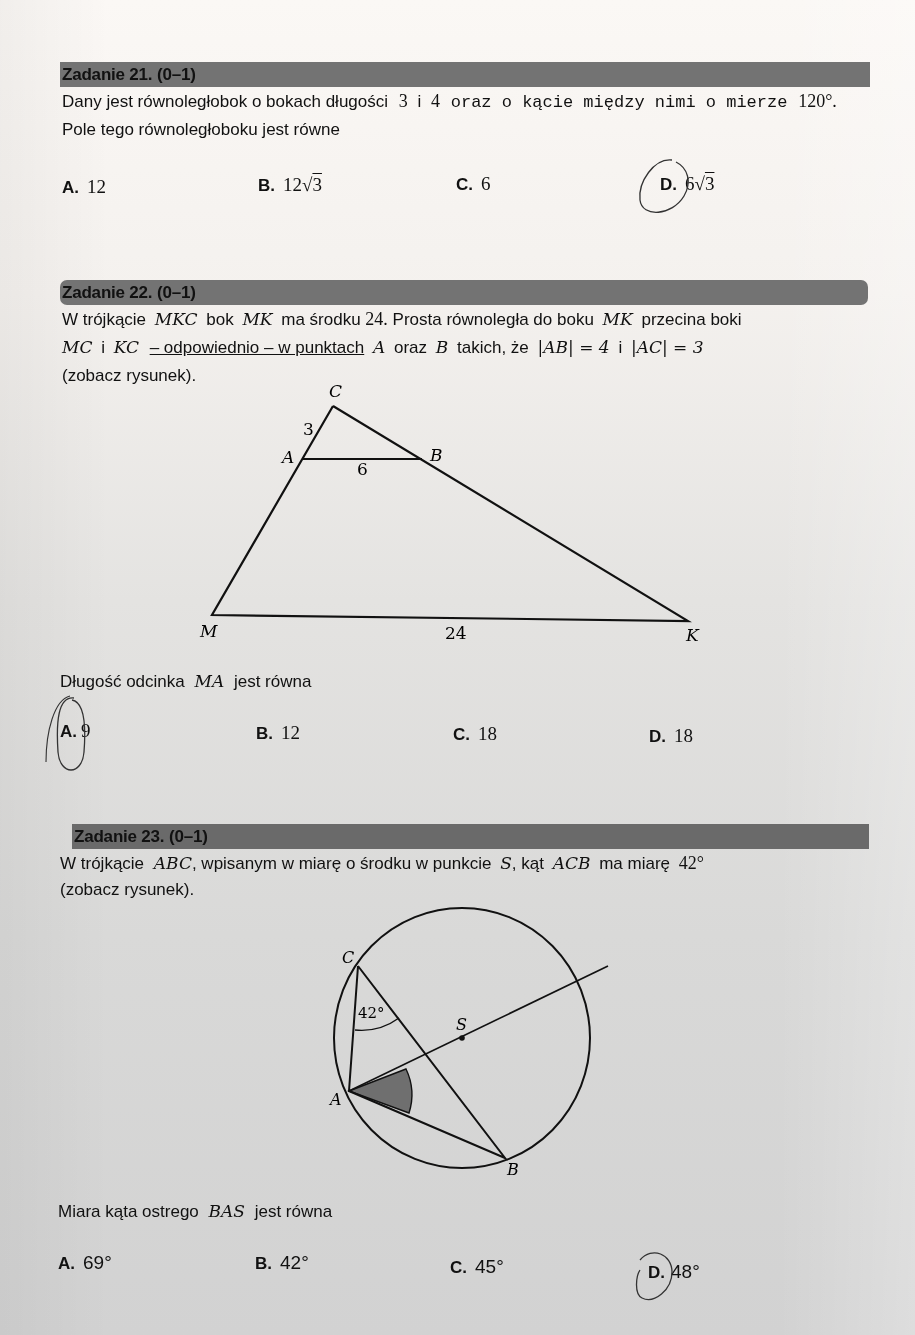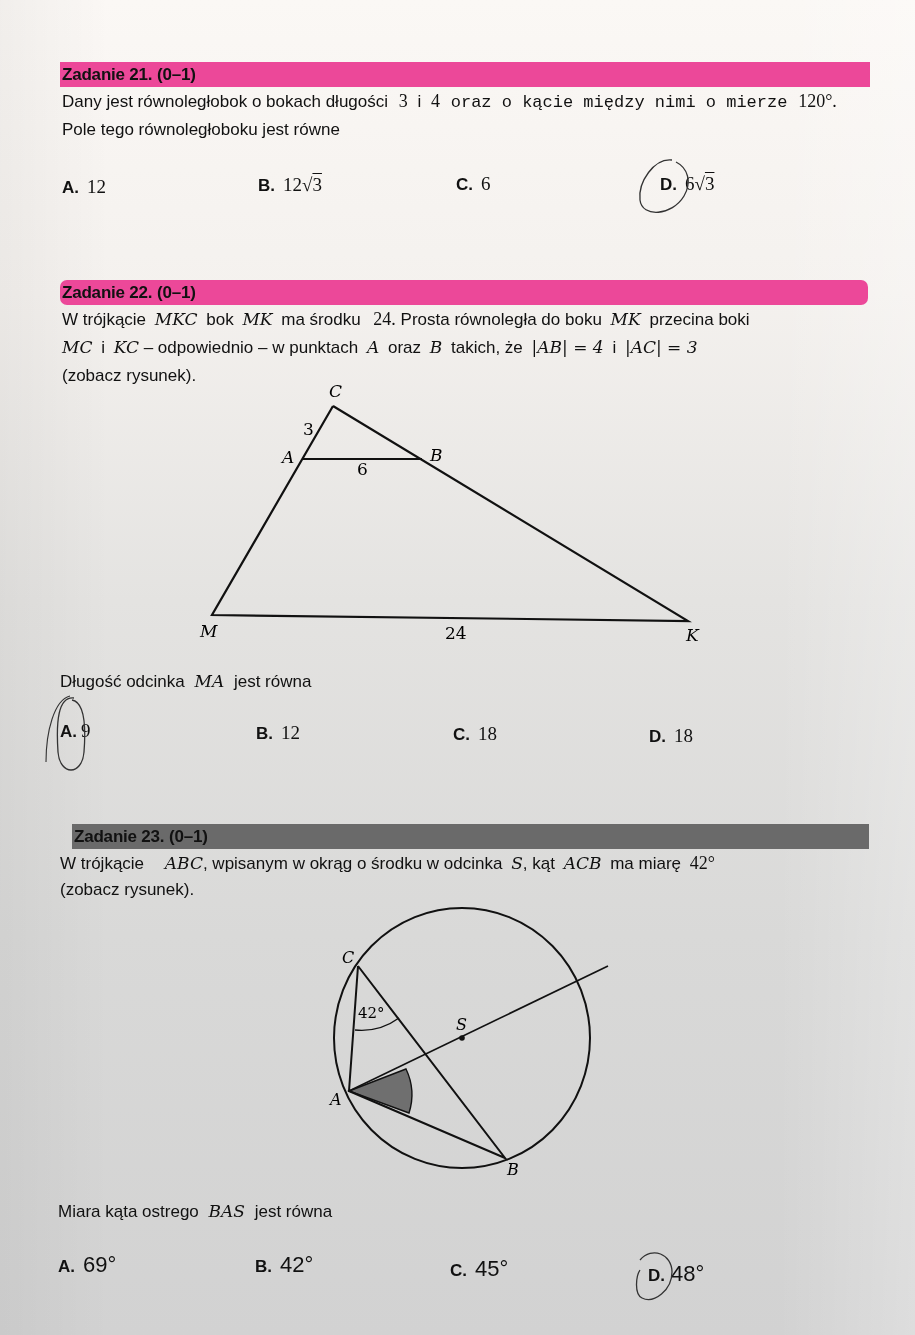--- a/index.html
+++ b/index.html
@@ -7,32 +7,32 @@
     width: 915px; height: 1335px; position: relative; overflow: hidden;
     font-family: "Liberation Sans", sans-serif; color: #111;
     background: linear-gradient(180deg, #fbf8f5 0%, #f4f1ee 22%, #e4e3e1 45%, #d9d9d8 70%, #d2d2d2 100%);
   }
   .sheen {
     position: absolute; inset: 0; pointer-events: none;
     background: linear-gradient(90deg, rgba(0,0,0,0.04) 0%, rgba(0,0,0,0) 12%, rgba(255,255,255,0) 85%, rgba(255,255,255,0.25) 100%);
   }
   .abs { position: absolute; }
   .bar {
-    position: absolute; height: 25px; background: #ec4899;
+    position: absolute; height: 25px; background: #737373;
     font-weight: bold; font-size: 17px; line-height: 25px; padding-left: 2px;
     font-family: "Liberation Sans", sans-serif; letter-spacing: -0.2px;
   }
   .bar.dark { background: #6a6a6a; }
   .text { position: absolute; font-size: 17px; line-height: 27px; white-space: nowrap; }
   .m { font-family: "DejaVu Serif", serif; font-style: italic; font-size: 17px; }
   .n { font-family: "Liberation Serif", serif; font-size: 18px; }
   .opt { position: absolute; font-size: 17px; white-space: nowrap; }
   .opt .lbl { font-weight: bold; margin-right: 8px; }
   .opt .val { font-family: "Liberation Serif", serif; font-size: 19px; }
-  .opt .val.sans { font-family: "Liberation Sans", sans-serif; font-size: 22px; }
+  .opt .val.sans { font-family: "Liberation Sans", sans-serif; font-size: 19px; }
   .sqrt { text-decoration: overline; }
   .footer { position: absolute; font-size: 17px; }
   svg text { font-family: "DejaVu Serif", serif; }
   .circle-mark { position: absolute; pointer-events: none; }
 </style>
 </head>
 <body>
 
 <div class="sheen"></div>
 
@@ -68,30 +68,30 @@
 
 <section>
   <div class="bar" style="left:60px; top:280px; width:806px;border-radius:7px;">Zadanie 22. (0–1)</div>
 
   <div class="text" style="left:62px; top:306px;">
     <span>W trójkącie</span>
     <span class="m" style="margin:0 4px;text-align:center;">MKC</span>
     <span>bok</span>
     <span class="m" style="margin:0 4px;">MK</span>
     <span>ma środku</span>
-    <span class="n" style="margin-left:8px;text-align:center;">24.</span>
+    <span class="n" style="margin-left:0;text-align:center;">24.</span>
     <span>Prosta równoległa do boku</span>
     <span class="m" style="margin:0 4px;">MK</span>
     <span>przecina boki</span>
   </div>
   <div class="text" style="left:62px; top:334px;">
     <span class="m">MC</span>
     <span style="margin:0 4px;">i</span>
     <span class="m">KC</span>
-    <span style="">– odpowiednio – w punktach</span>
+    <span style="margin-left:6px;text-decoration:underline;">– odpowiednio – w punktach</span>
     <span class="m" style="margin:0 4px;">A</span>
     <span>oraz</span>
     <span class="m" style="margin:0 4px;">B</span>
     <span>takich, że</span>
     <span class="m" style="margin:0 4px;">|AB| = 4</span>
     <span>i</span>
     <span class="m" style="margin-left:4px;">|AC| = 3</span>
   </div>
   <div class="text" style="left:62px; top:362px;">(zobacz rysunek).</div>
 
@@ -130,21 +130,21 @@
     <path d="M34,6 C18,4 16,30 18,60 C20,84 42,84 44,60 C46,34 44,10 32,8" fill="none" stroke="#333" stroke-width="1.3"></path>
     <path d="M30,4 C14,8 6,40 6,70" fill="none" stroke="#333" stroke-width="1.1"></path>
   </svg>
 </section>
 
 <section>
   <div class="bar dark" style="left:72px; top:824px; width:795px;">Zadanie 23. (0–1)</div>
 
   <div class="text" style="left:60px; top:850px;">
     <span>W trójkącie</span>
-    <span class="m" style="margin-left:16px;">ABC</span><span>, wpisanym w okrąg o środku w odcinka</span>
+    <span class="m" style="margin-left:5px;">ABC</span><span>, wpisanym w miarę o środku w punkcie</span>
     <span class="m" style="margin-left:4px;">S</span><span>, kąt</span>
     <span class="m" style="margin:0 4px;">ACB</span>
     <span>ma miarę</span>
     <span class="n" style="margin-left:4px;">42°</span>
   </div>
   <div class="text" style="left:60px; top:876px;">(zobacz rysunek).</div>
 
   <svg class="abs" style="left:320px; top:905px;" width="310" height="285">
     <ellipse cx="142" cy="133" rx="128" ry="130" fill="none" stroke="#111" stroke-width="2"></ellipse>
     <path d="M29,186 L86,164 A60,60 0 0,1 89,208 Z" fill="#6f6f6f" stroke="#111" stroke-width="1.4"></path>

